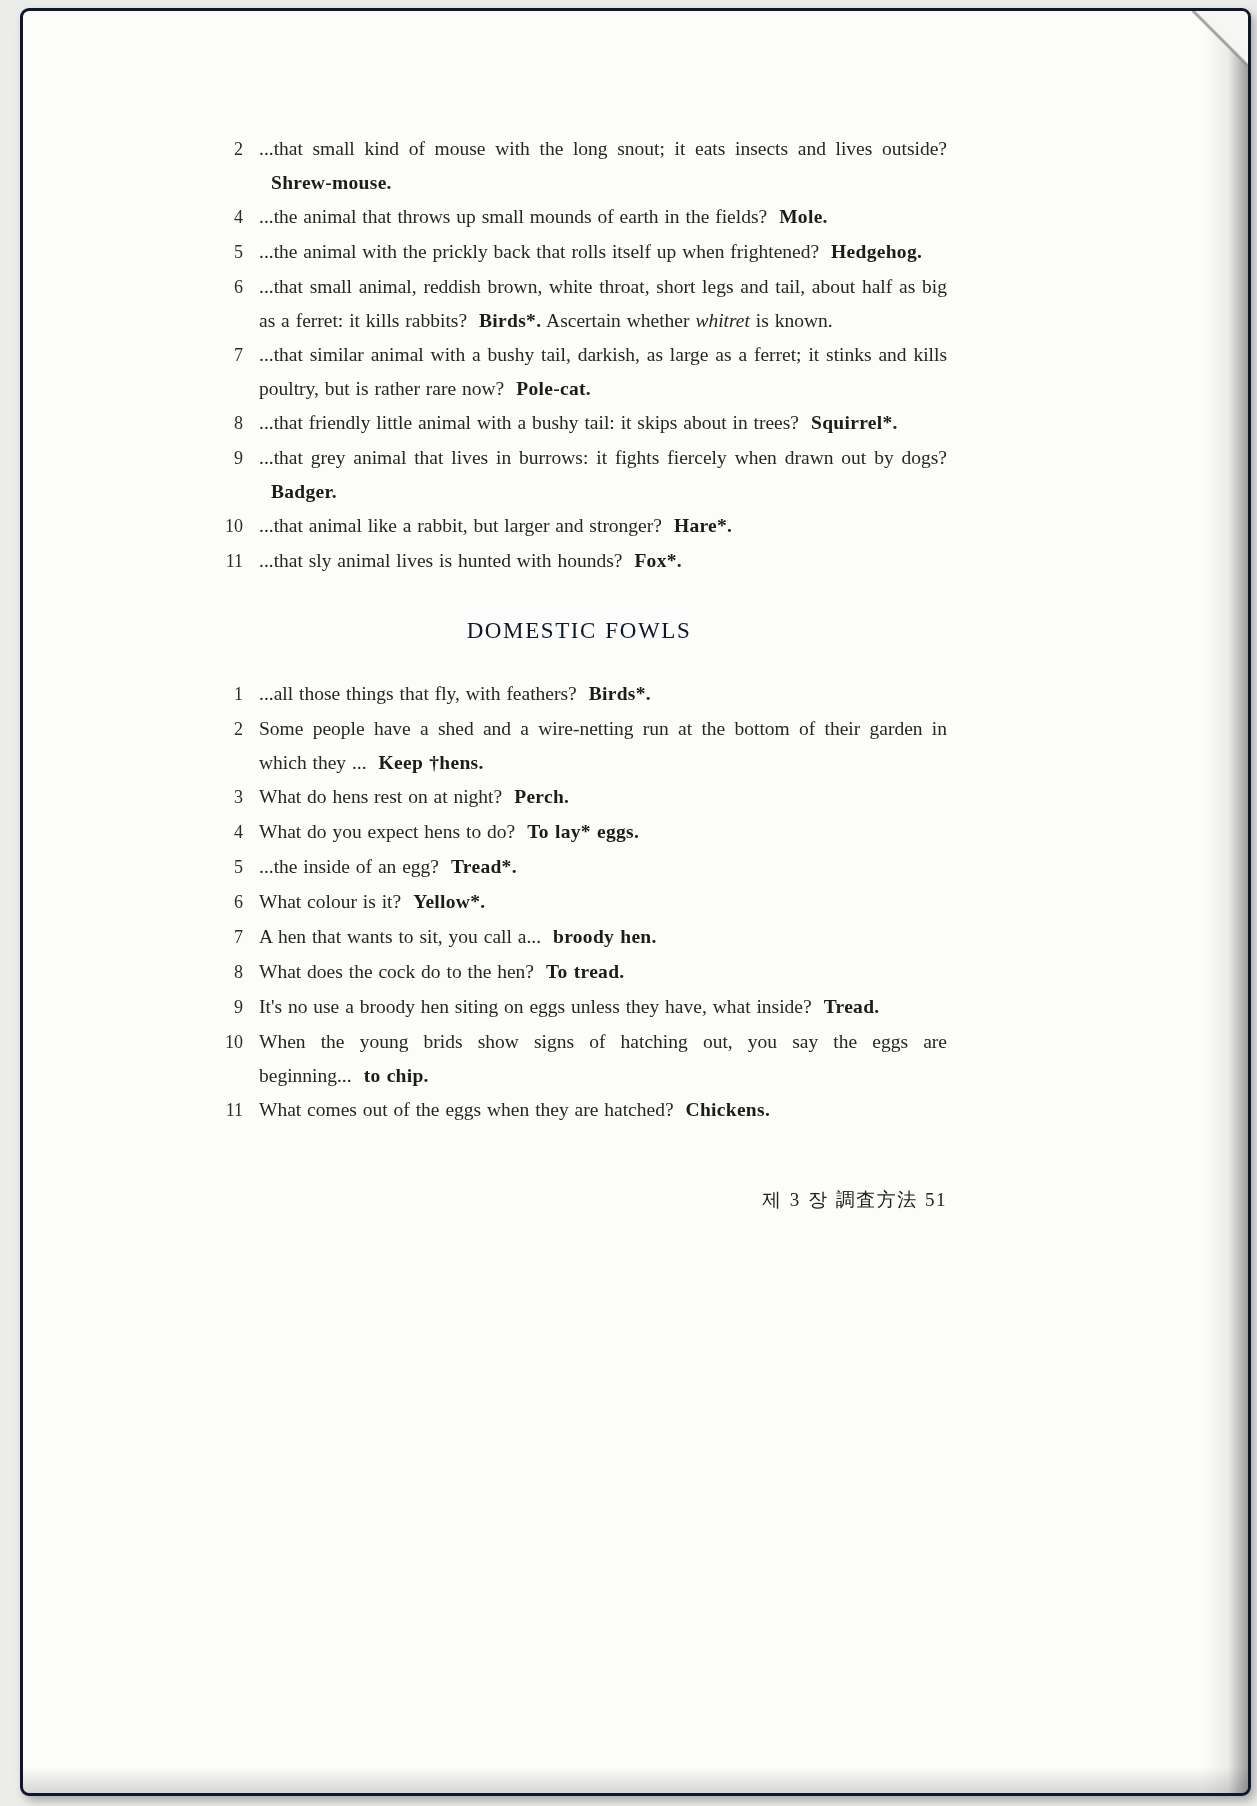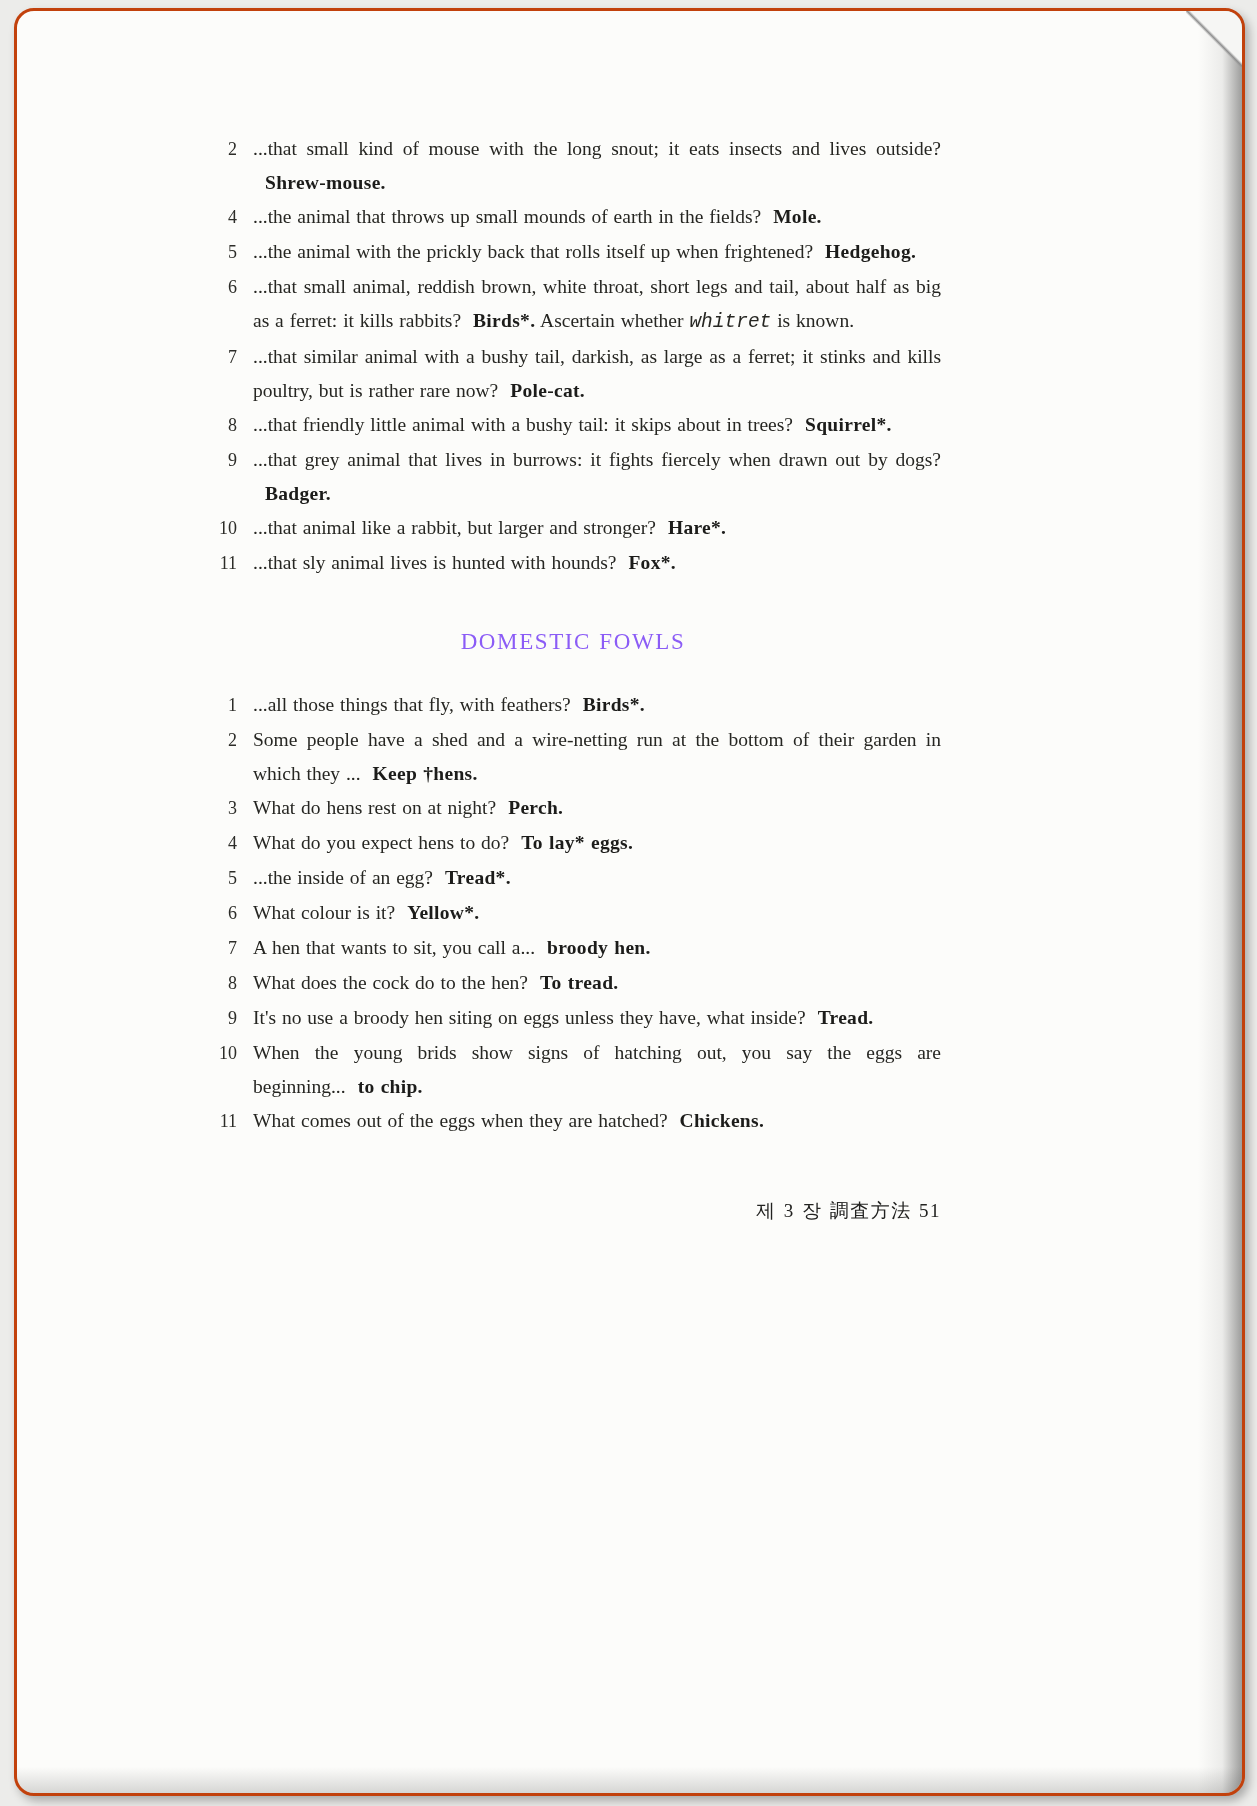--- a/index.html
+++ b/index.html
@@ -4,25 +4,25 @@
 <style>
   html, body { margin: 0; padding: 0; }
   body {
     width: 1257px; height: 1806px;
     background: #ececea;
     font-family: "Liberation Serif", "DejaVu Serif", serif;
     position: relative;
     overflow: hidden;
   }
   .book {
-    position: absolute; left: 14px; top: 8px;
+    position: absolute; left: 20px; top: 8px;
     width: 1225px; height: 1782px;
     background: #fcfcfa;
-    border: 3px solid #c2410c;
-    border-radius: 20px;
+    border: 3px solid #0f172a;
+    border-radius: 9px;
     box-shadow: 4px 5px 10px rgba(0,0,0,.28);
     overflow: hidden;
   }
   .curl {
     position: absolute; top: 0; right: 0; bottom: 0; width: 44px;
     background: linear-gradient(to right, rgba(120,120,120,0) 0%, rgba(90,90,90,.10) 55%, rgba(40,40,40,.45) 100%);
   }
   .bottom-shade {
     position: absolute; left: 0; right: 0; bottom: 0; height: 26px;
     background: linear-gradient(to bottom, rgba(90,90,90,0), rgba(60,60,60,.20));
@@ -46,25 +46,25 @@
   }
   .num {
     display: inline-block;
     width: 32px; padding-right: 16px;
     text-align: right; text-indent: 0;
     font-size: 18px;
     color: #2c2c28;
   }
   .plain { color: #262622; }
   .ans  { font-weight: bold; margin-left: 12px; letter-spacing: .3px; color: #1c1c1a; }
-  .ital { font-style: italic; font-family: Liberation Mono, monospace; }
+  .ital { font-style: italic; }
   .sec-title {
     font-size: 23px; font-weight: normal;
     letter-spacing: 1.6px; text-align: center;
-    margin: 45px 0 30px; color: #8b5cf6;
+    margin: 36px 0 30px; color: #0f172a;
   }
   .footer {
     text-align: right; margin-top: 56px;
     font-size: 19px; letter-spacing: 1.5px;
     color: #222220;
   }
 </style>
 </head>
 <body>
 

